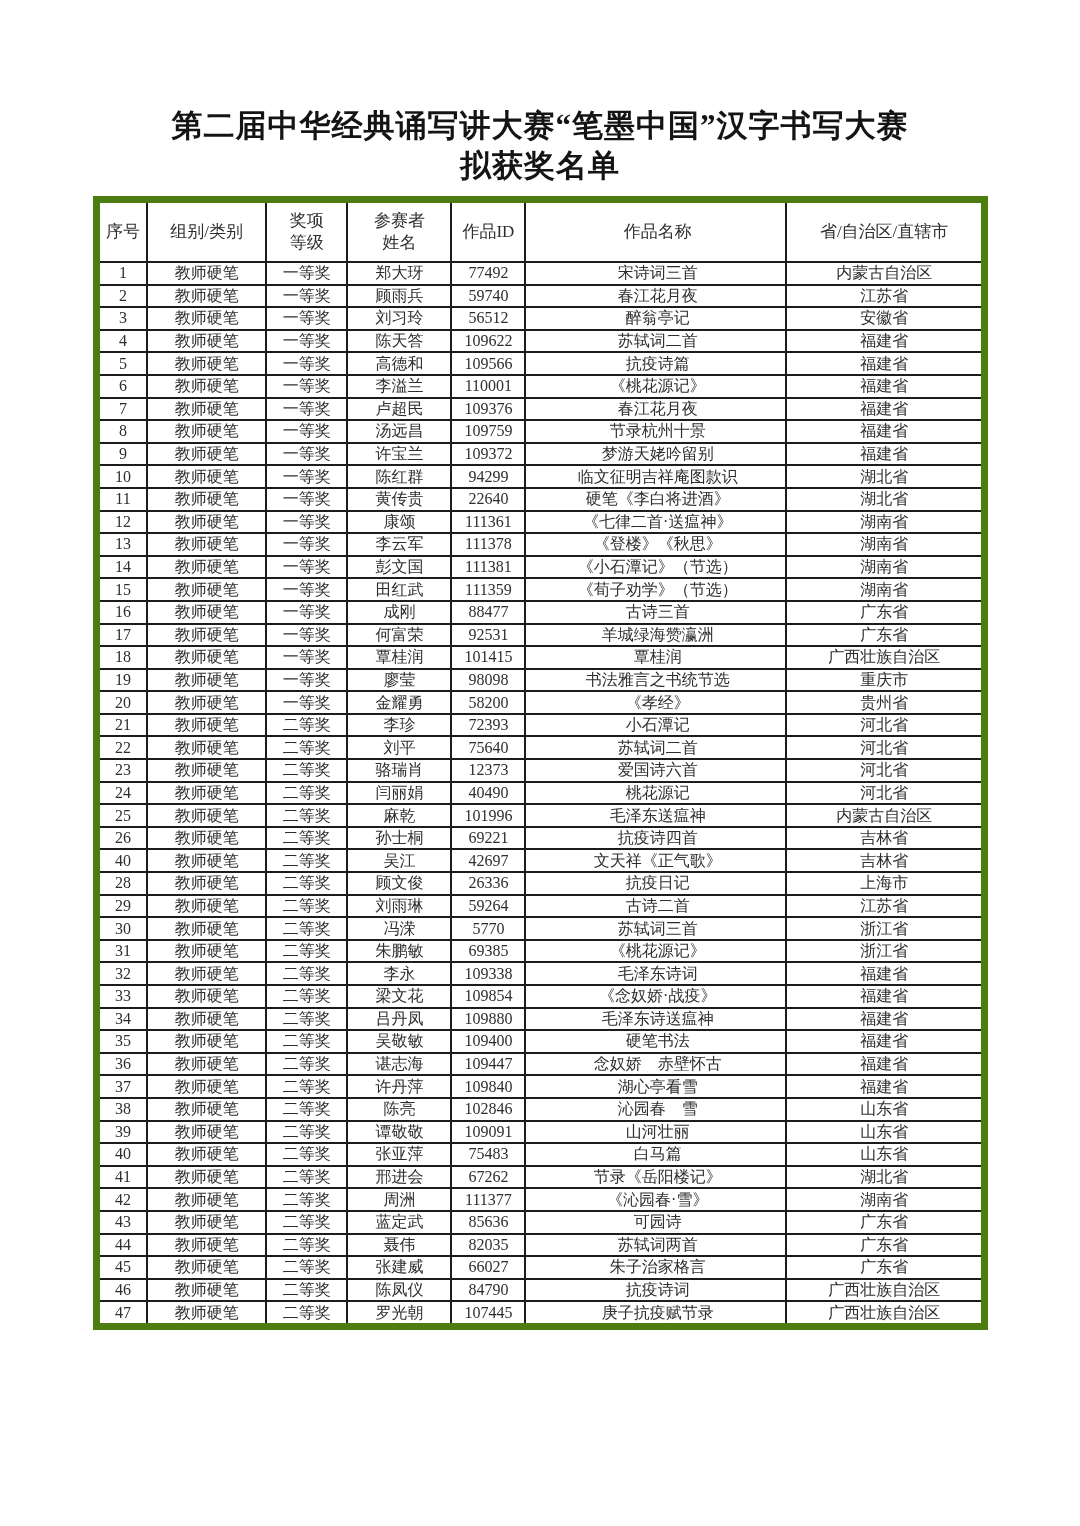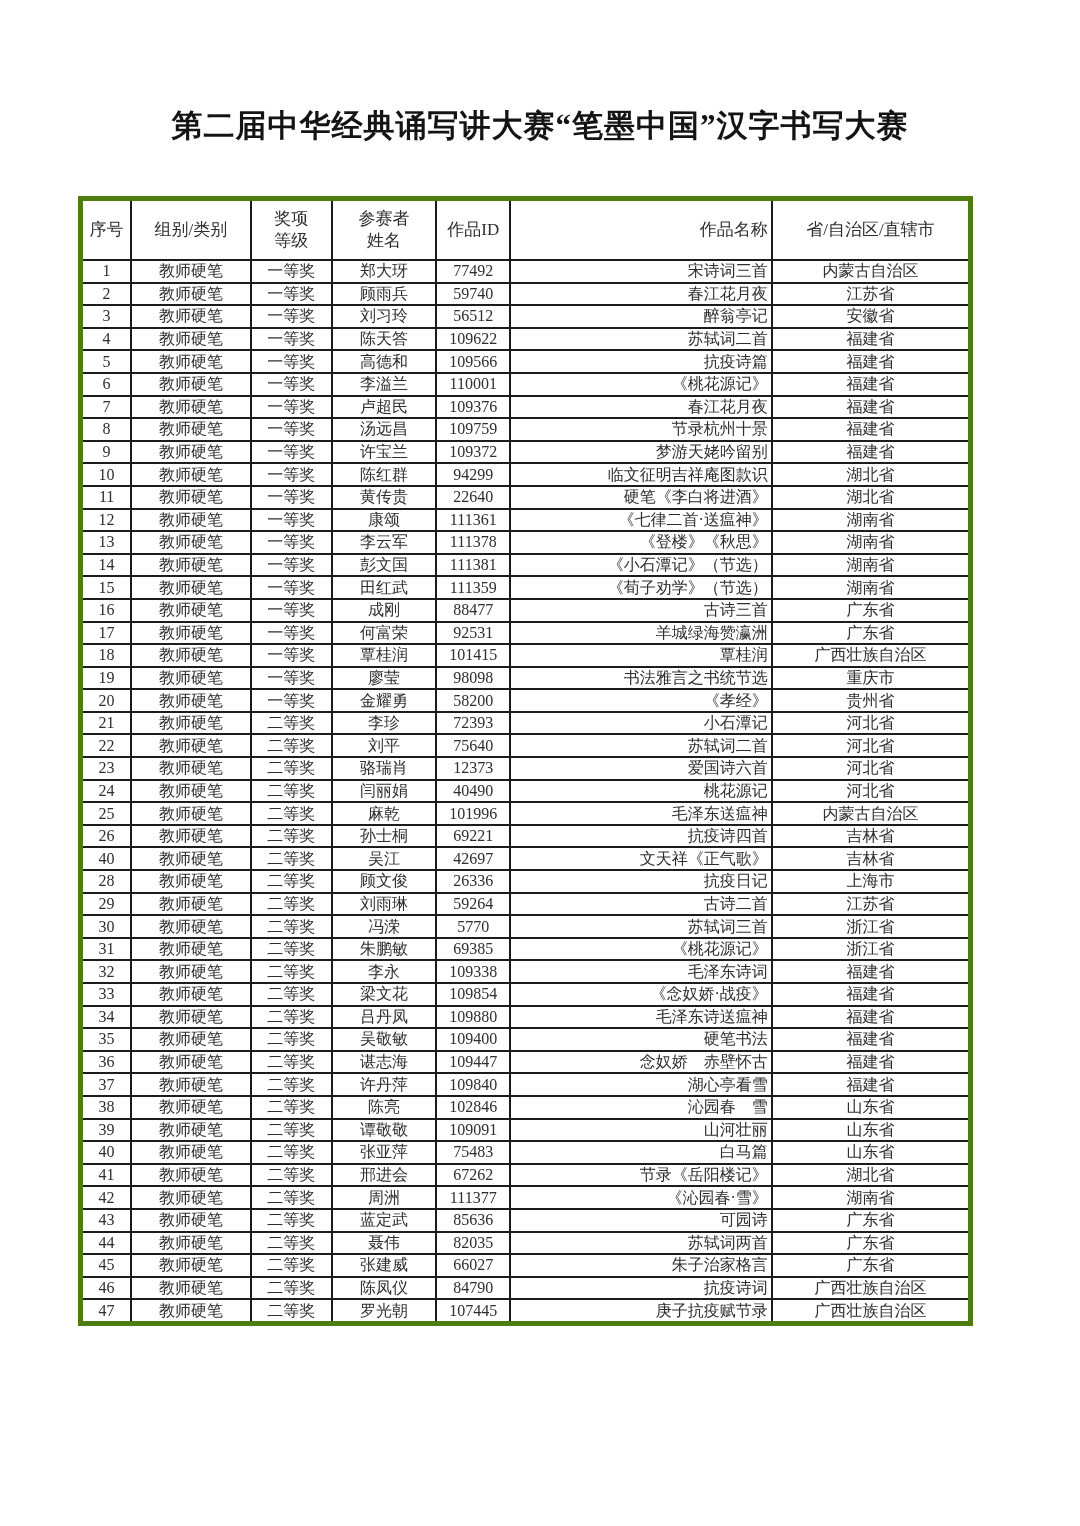--- a/index.html
+++ b/index.html
@@ -23,26 +23,26 @@
     text-align: center;
     font-weight: bold;
     color: #141414;
     font-size: 31px;
     line-height: 40px;
     letter-spacing: 1px;
   }
   .doc-title .line { display: block; }
   table.award-table {
     position: absolute;
-    left: 78px;
+    left: 93px;
     top: 196px;
     width: 895px;
     border-collapse: collapse;
     table-layout: fixed;
-    border: 5px solid #4d7c0f;
+    border: 7px solid #4d7c0f;
     font-size: 16px;
     color: #2e2e2e;
   }
   .award-table th, .award-table td {
     border: 2px solid #1c1c1c;
     text-align: center;
     vertical-align: middle;
     padding: 0 3px;
     overflow: hidden;
     white-space: nowrap;
@@ -57,30 +57,31 @@
   .award-table td { height: 20.6px; line-height: 20px; }
   
   .col-no     { width: 50px;  }
   .col-group  { width: 118px; }
   .col-award  { width: 80px;  }
   .col-name   { width: 103px; }
   .col-id     { width: 73px;  }
   .col-work   { width: 258px; }
   .col-prov   { width: 196px; margin-left: 28px; }
   .award-table th.col-work, .award-table td.c-work {
-    text-align: right;
+    text-align: center;
     padding-left: 7px;
   }
 </style>
 </head>
 <body>
 
 <div class="page">
   <h1 class="doc-title">
     <span class="line">第二届中华经典诵写讲大赛“笔墨中国”汉字书写大赛</span>
+    <span class="line">拟获奖名单</span>
   </h1>
 
   <table class="award-table">
     <colgroup>
       <col class="col-no">
         <col class="col-group">
         <col class="col-award">
       <col class="col-name">
         <col class="col-id">
         <col class="col-work">

